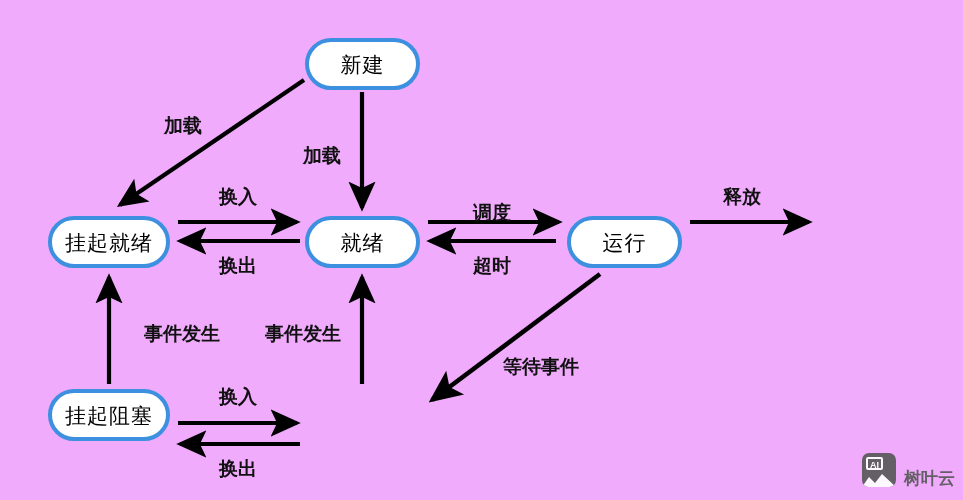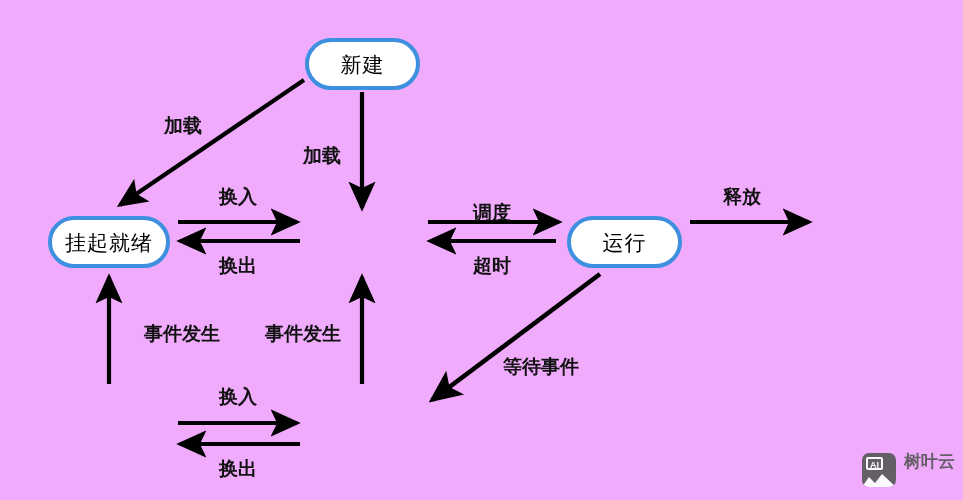--- a/index.html
+++ b/index.html
@@ -50,21 +50,21 @@
     line-height: 1;
     white-space: nowrap;
     transform: translate(-50%, -50%);
   }
   
   #watermark {
     position: absolute;
     left: 862px;
     top: 453px;
     display: flex;
-    align-items: flex-start;
+    align-items: flex-end;
     gap: 8px;
     opacity: 0.92;
   }
   #watermark .wm-badge {
     position: relative;
     width: 34px;
     height: 34px;
     border-radius: 7px;
     background: #59595b;
     overflow: hidden;
@@ -162,26 +162,32 @@
   </svg>
 
   <div class="node" style="left:305px; top:38px; width:115px; height:52px;">
     <span>新建</span>
   </div>
 
   <div class="node" style="left:48px; top:216px; width:122px; height:52px;">
     <span>挂起就绪</span>
   </div>
 
+  <div class="node" style="left:305px; top:216px; width:115px; height:52px;">
+    <span>就绪</span>
+  </div>
 
   <div class="node" style="left:567px; top:216px; width:115px; height:52px;">
     <span>运行</span>
   </div>
 
 
+  <div class="node" style="left:48px; top:389px; width:122px; height:52px;">
+    <span>挂起阻塞</span>
+  </div>
 
 
   <div class="edge-label" style="left:183px; top:125px;">加载</div>
 
   <div class="edge-label" style="left:322px; top:155px;">加载</div>
 
   <div class="edge-label" style="left:238px; top:196px;">换入</div>
 
   <div class="edge-label" style="left:238px; top:265px;">换出</div>
 

